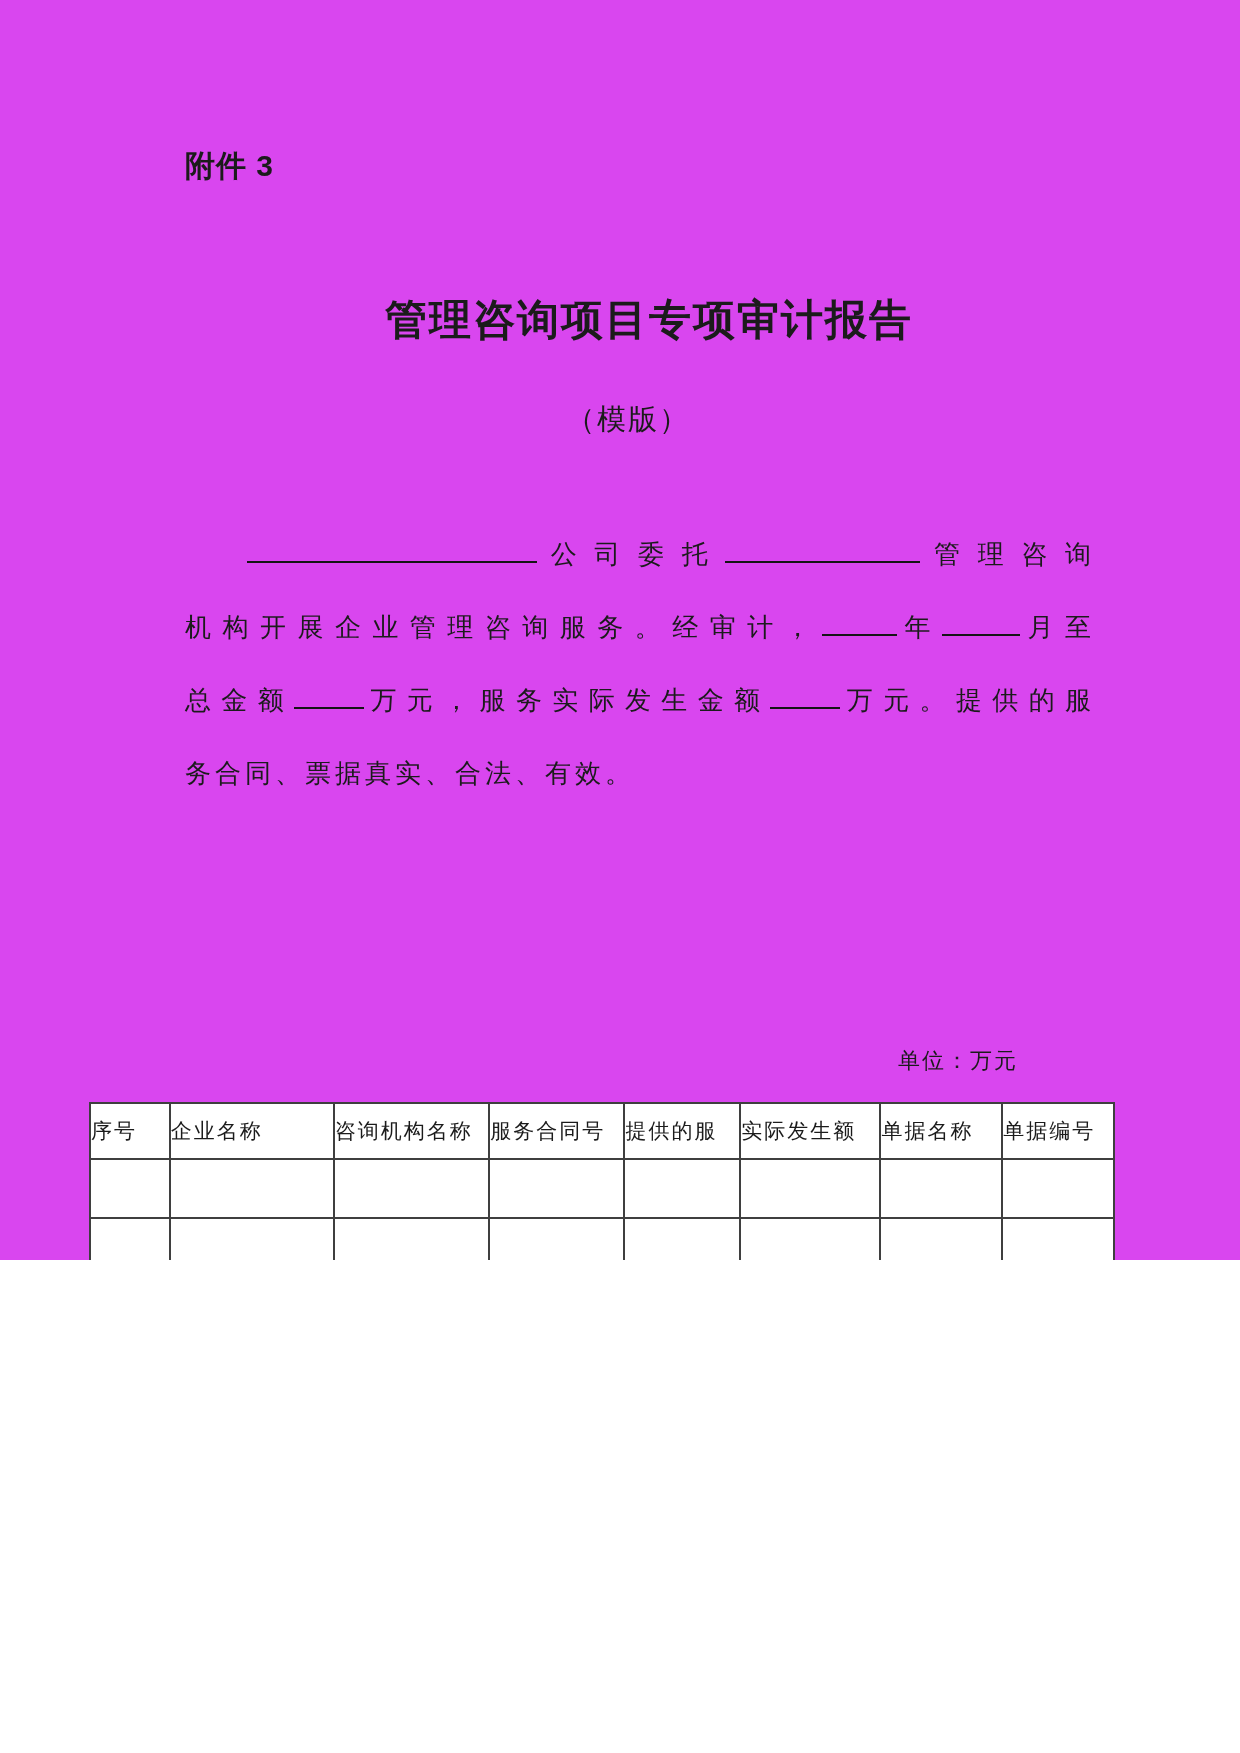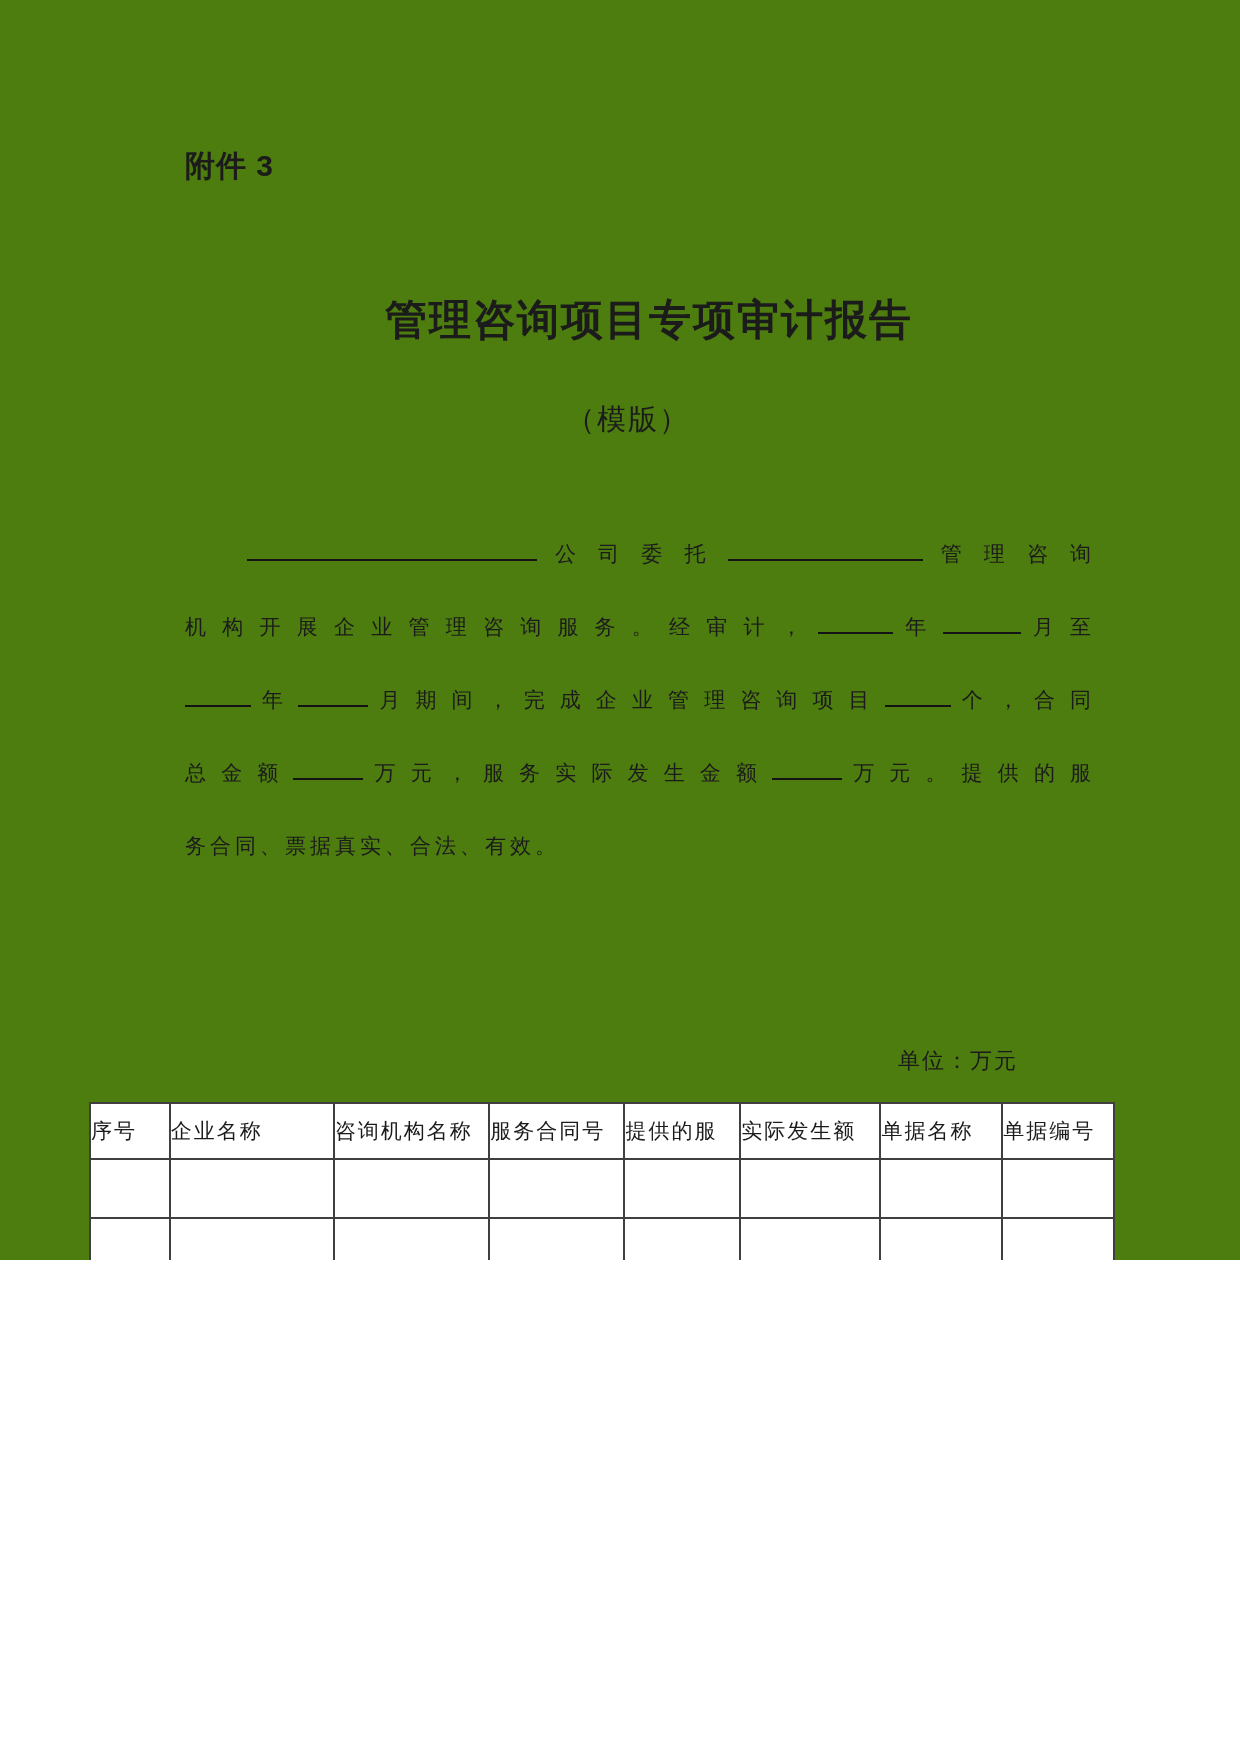--- a/index.html
+++ b/index.html
@@ -1,20 +1,20 @@
 <!DOCTYPE html>
 <html><head>
 <meta charset="utf-8">
 <style>
   html, body { margin: 0; padding: 0; background: #ffffff; }
   .page {
     position: relative;
     width: 1240px;
     height: 1260px;
-    background: #4d7c0f;
+    background: #d946ef;
     font-family: "Liberation Serif", "DejaVu Serif", serif;
     color: #1b1b1b;
     overflow: hidden;
   }
   .attachment {
     position: absolute;
     left: 185px;
     top: 146px;
     font-family: "Liberation Sans", "DejaVu Sans", sans-serif;
     font-weight: 700;
@@ -40,21 +40,21 @@
     width: 100%;
     text-align: center;
     font-size: 29px;
     letter-spacing: 2px;
   }
   .body-paragraph {
     position: absolute;
     left: 185px;
     top: 518px;
     width: 910px;
-    font-size: 21px;
+    font-size: 26px;
     letter-spacing: 4px;
   }
   .para-line {
     height: 73px;
     line-height: 73px;
   }
   .para-line.just {
     text-align: justify;
     text-align-last: justify;
     text-justify: inter-character;
@@ -113,21 +113,20 @@
 <body>
 
 <div class="page">
   <div class="attachment">附件 3</div>
   <div class="doc-title">管理咨询项目专项审计报告</div>
   <div class="doc-subtitle">（模版）</div>
 
   <div class="body-paragraph">
       <div class="para-line just indent"><span class="blank" style="width: 290px;"></span><span>公司委托</span><span class="blank" style="width: 195px;"></span><span>管理咨询</span></div>
       <div class="para-line just"><span>机构开展企业管理咨询服务。经审计，</span><span class="blank" style="width: 75px;"></span><span>年</span><span class="blank" style="width: 78px;"></span><span>月至</span></div>
-      <div class="para-line just"><span class="blank" style="width: 66px;"></span><span>年</span><span class="blank" style="width: 70px;"></span><span>月期间，完成企业管理咨询项目</span><span class="blank" style="width: 66px;"></span><span>个，合同</span></div>
       <div class="para-line just"><span>总金额</span><span class="blank" style="width: 70px;"></span><span>万元，服务实际发生金额</span><span class="blank" style="width: 70px;"></span><span>万元。提供的服</span></div>
       <div class="para-line"><span>务合同、票据真实、合法、有效。</span></div>
     </div>
 
   <div class="unit-label">单位：万元</div>
 
   <table class="projects-table">
     <colgroup>
         <col style="width: 7.8%;">
         <col style="width: 16%;">

